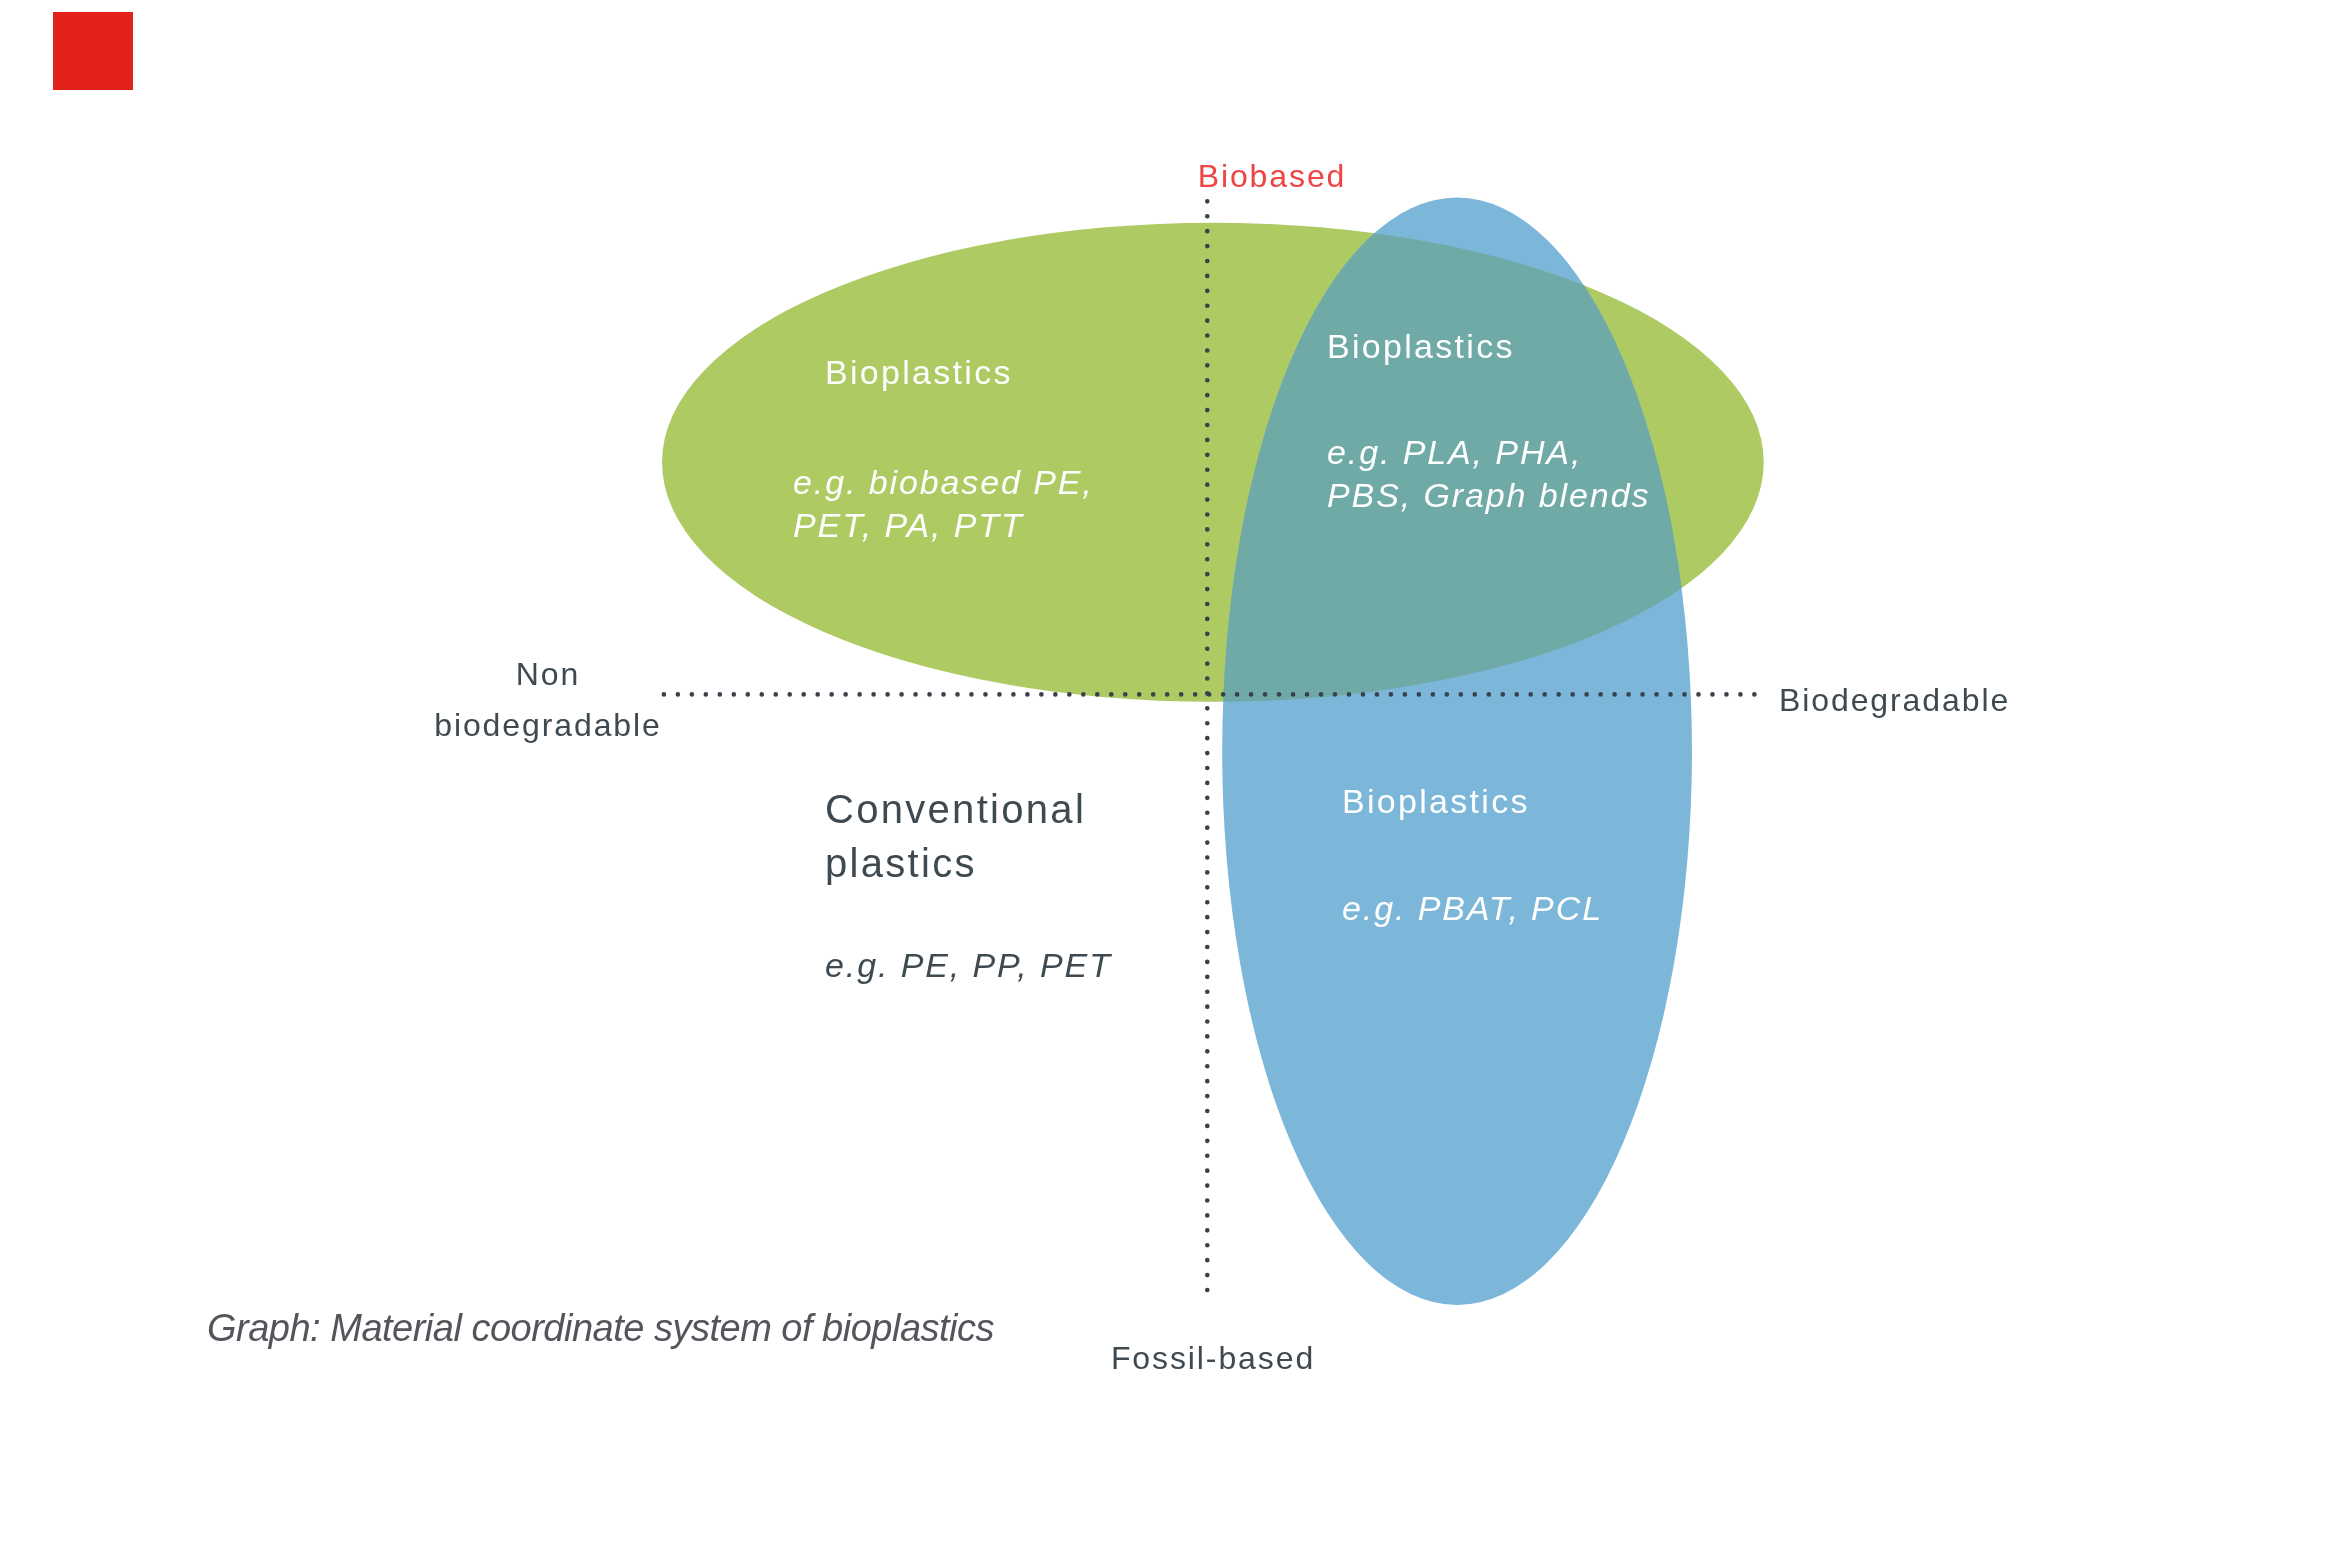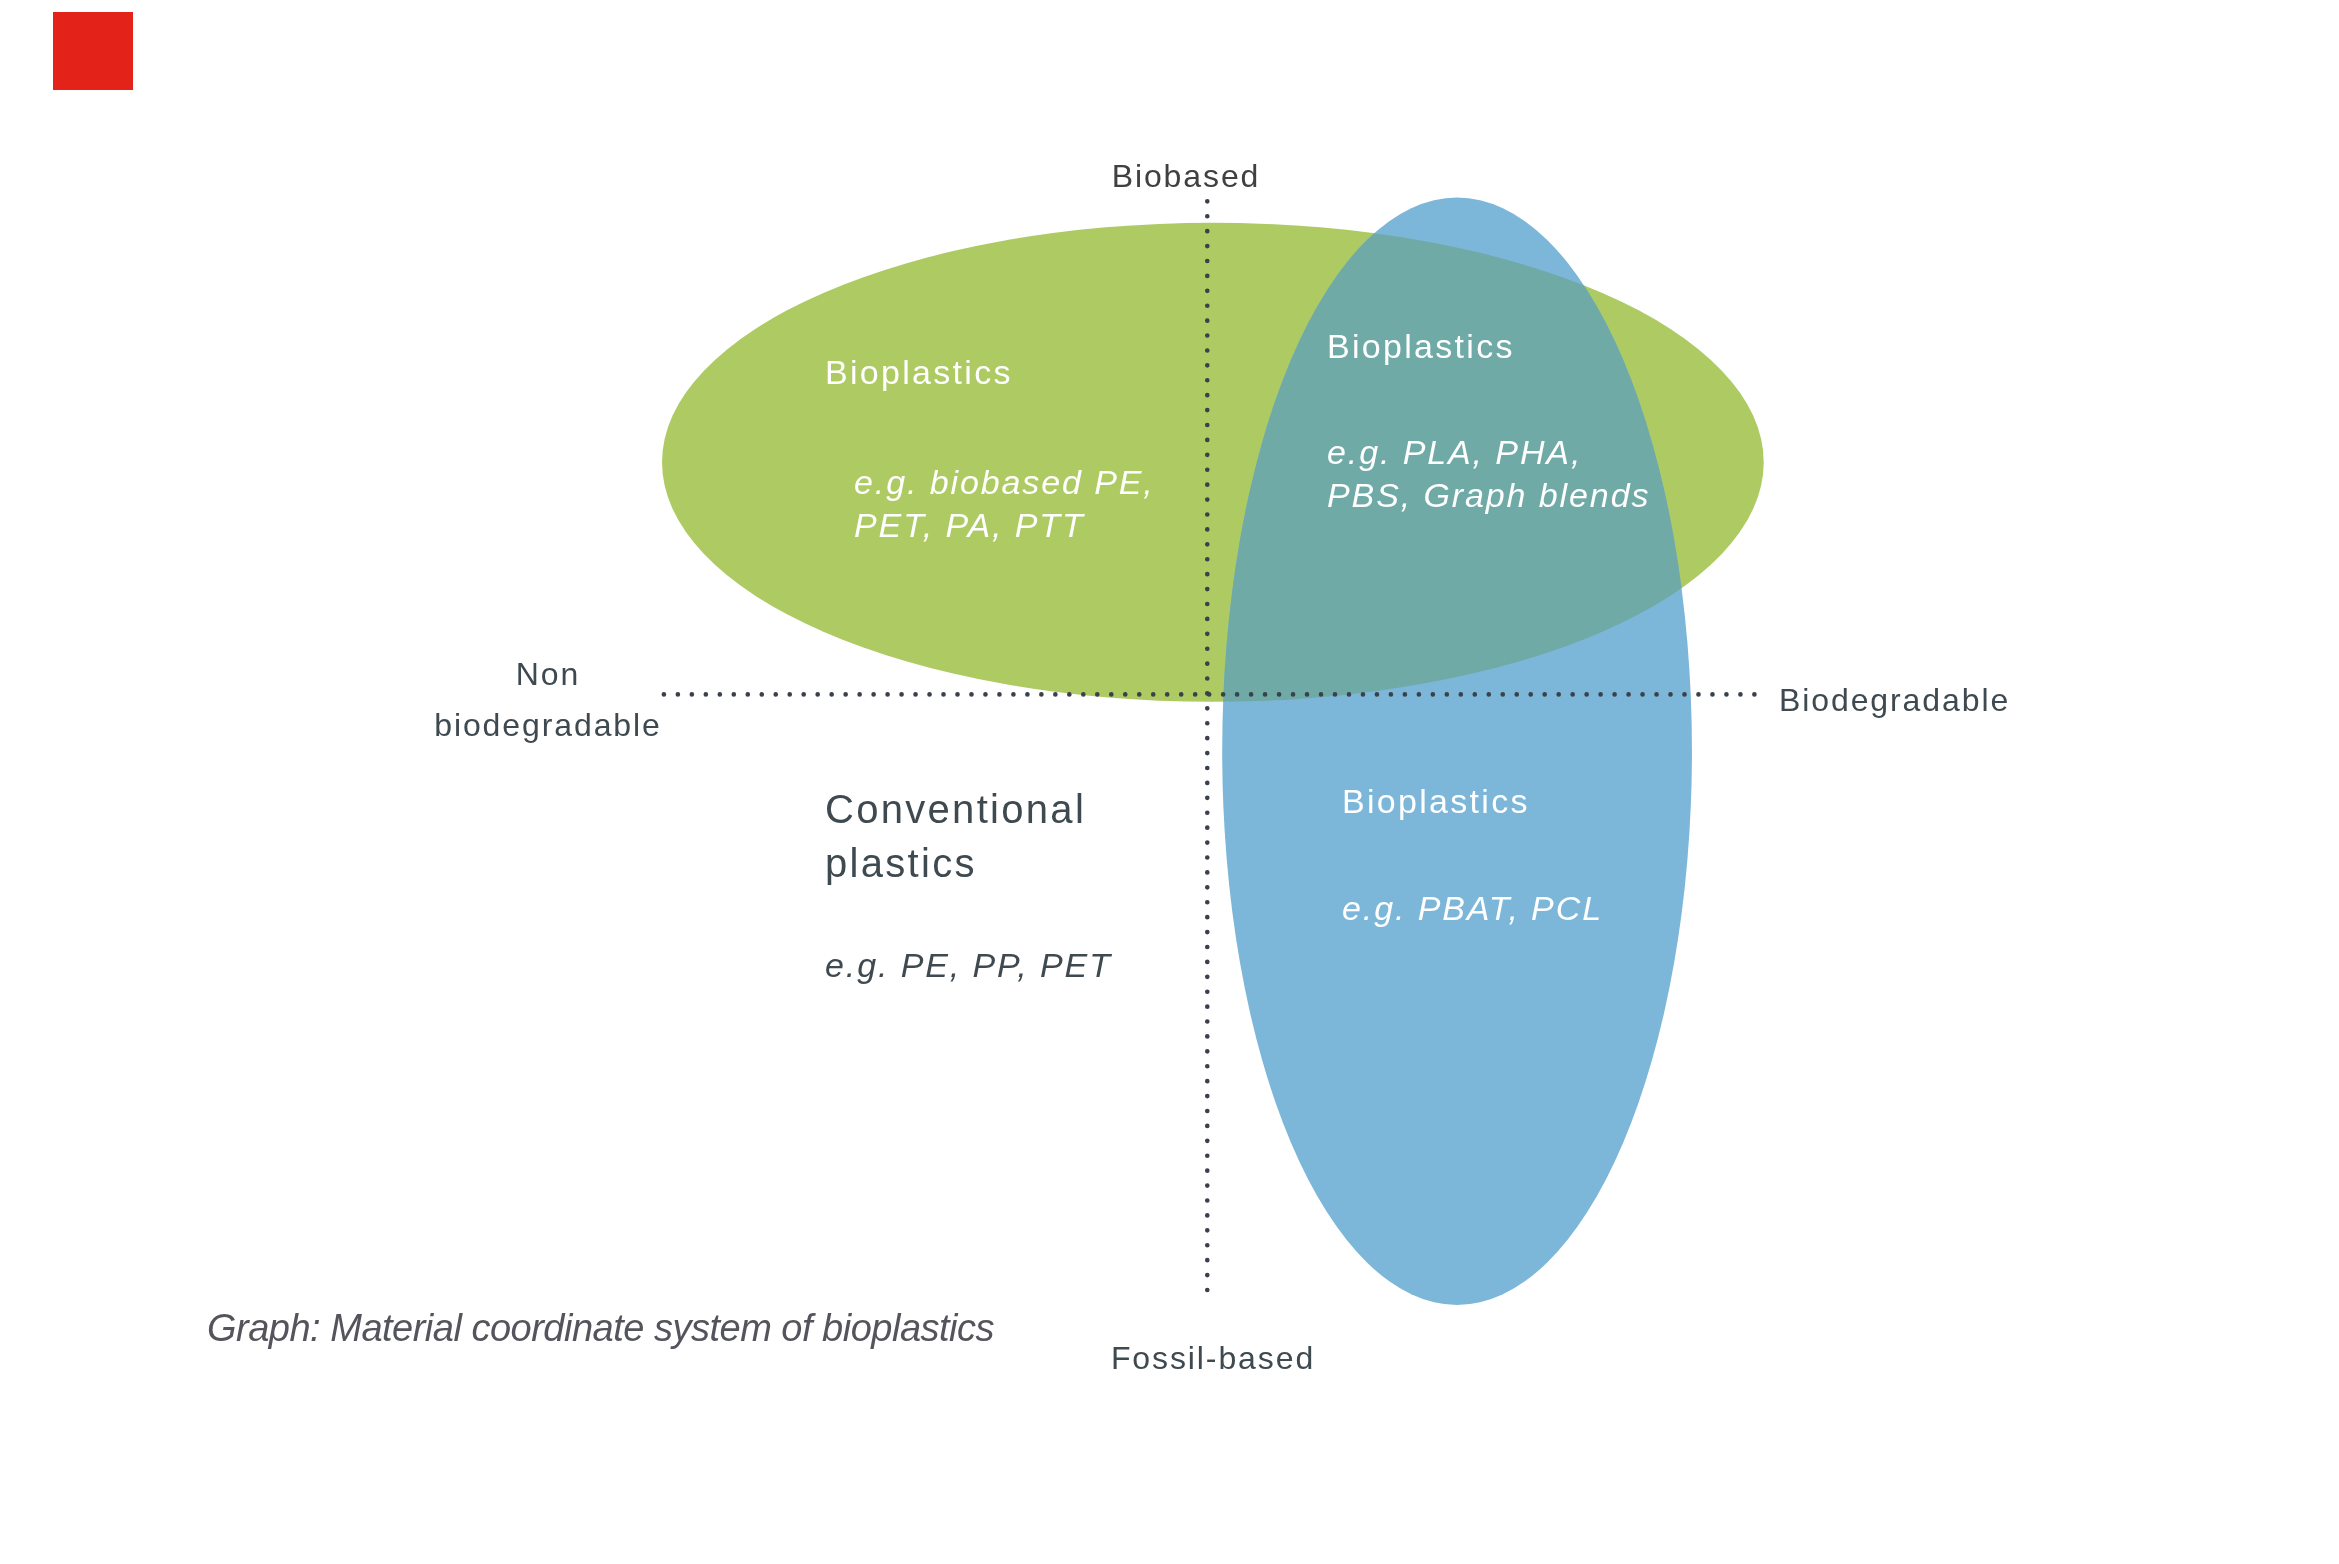--- a/index.html
+++ b/index.html
@@ -65,31 +65,31 @@
 
     <g clip-path="url(#greenClip)">
       <ellipse cx="1563" cy="806" rx="252" ry="594" style="fill: rgb(111, 170, 167);"></ellipse>
     </g>
 
     <line x1="1295" y1="216" x2="1295" y2="1396" stroke-width="5" stroke-linecap="round" stroke-dasharray="0 16" style="stroke: rgb(58, 65, 75);"></line>
 
     <line x1="712" y1="745" x2="1886" y2="745" stroke-width="5" stroke-linecap="round" stroke-dasharray="0 15" style="stroke: rgb(58, 65, 75);"></line>
   </svg>
 
-  <div class="txt axis-label centered" style="left: 1046px; top: 151px; color: #404040;">Biobased</div>
+  <div class="txt axis-label centered" style="left: 1132px; top: 151px; color: #ef4444;">Biobased</div>
 
   <div class="txt axis-label centered" style="left: 408px; top: 649px; color: rgb(62, 73, 80);">Non
 biodegradable</div>
 
   <div class="txt axis-label" style="left: 1779px; top: 675px; color: rgb(62, 73, 80);">Biodegradable</div>
 
   <div class="txt axis-label centered" style="left: 1073px; top: 1333px; color: rgb(62, 73, 80);">Fossil-based</div>
 
   <div class="txt region-title" style="left: 825px; top: 353px; color: rgb(255, 255, 255);">Bioplastics</div>
-  <div class="txt region-eg" style="left: 854px; top: 461px; color: rgb(255, 255, 255);">e.g. biobased PE,
+  <div class="txt region-eg" style="left: 793px; top: 461px; color: rgb(255, 255, 255);">e.g. biobased PE,
 PET, PA, PTT</div>
 
   <div class="txt region-title" style="left: 1327px; top: 327px; color: rgb(255, 255, 255);">Bioplastics</div>
   <div class="txt region-eg" style="left: 1327px; top: 431px; color: rgb(255, 255, 255);">e.g. PLA, PHA,
 PBS, Graph blends</div>
 
   <div class="txt region-title" style="left: 1342px; top: 782px; color: rgb(255, 255, 255);">Bioplastics</div>
   <div class="txt region-eg" style="left: 1342px; top: 887px; color: rgb(255, 255, 255);">e.g. PBAT, PCL</div>
 
   <div class="txt conv-title" style="left: 825px; top: 782px; color: rgb(62, 73, 80);">Conventional

